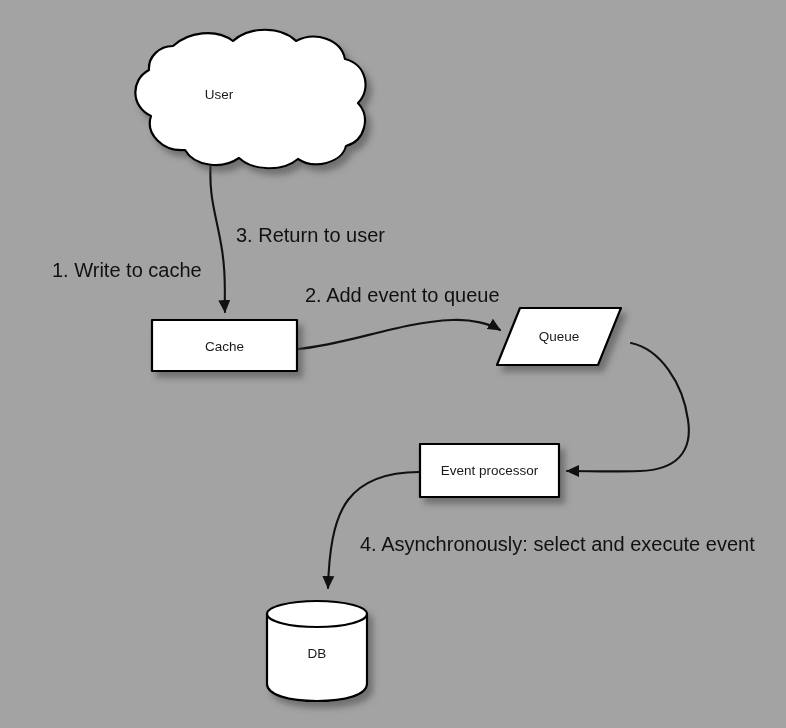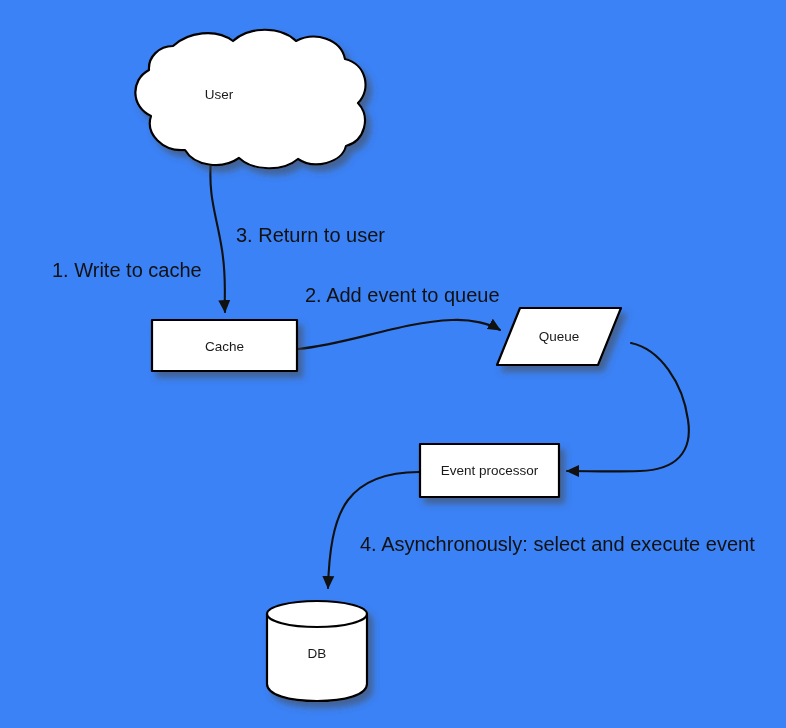--- a/index.html
+++ b/index.html
@@ -10,21 +10,21 @@
   body {
     width: 786px;
     height: 728px;
     font-family: "Liberation Sans", sans-serif;
     overflow: hidden;
   }
   #diagram-root {
     position: relative;
     width: 786px;
     height: 728px;
-    background: #3b82f6;
+    background: #a3a3a3;
   }
   #diagram-svg {
     position: absolute;
     top: 0;
     left: 0;
     width: 786px;
     height: 728px;
   }
   .node-label {
     font-family: "Liberation Sans", sans-serif;

